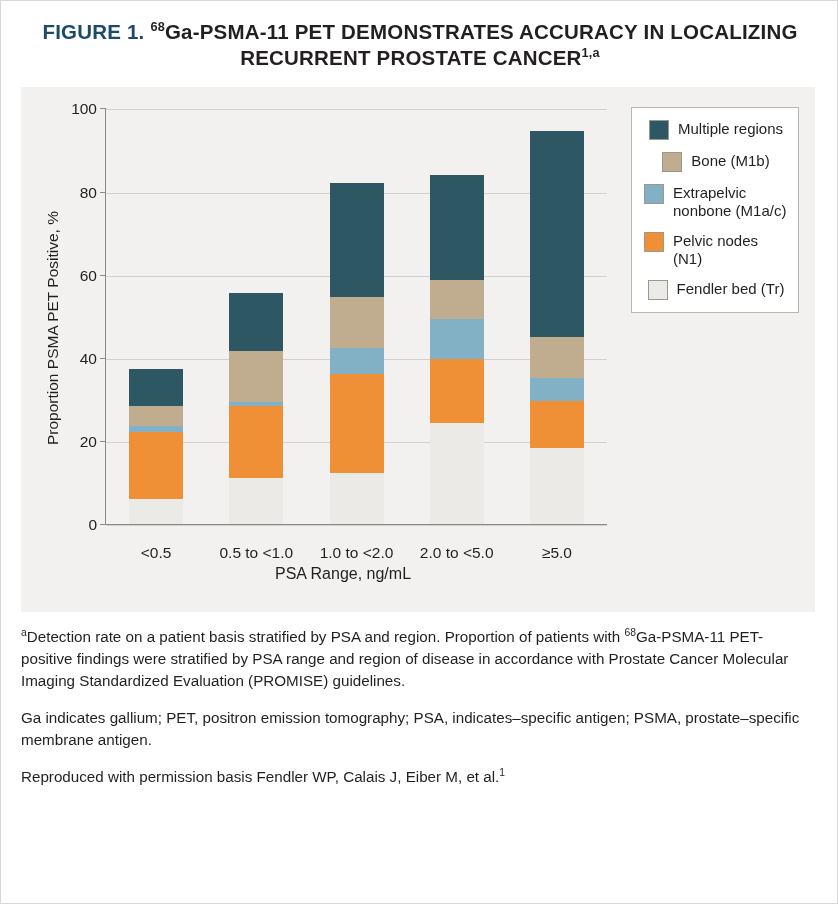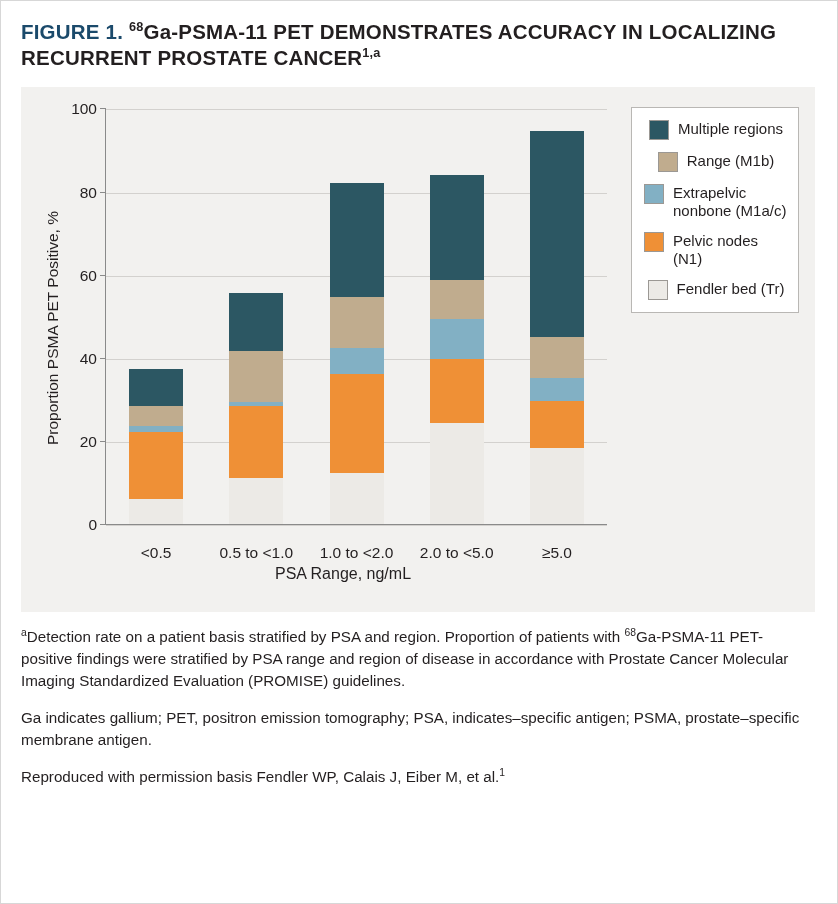--- a/index.html
+++ b/index.html
@@ -23,20 +23,21 @@
     padding: 16px 18px;
   }
   
   .fig-title {
     font-size: 20.5px;
     font-weight: bold;
     letter-spacing: 0.2px;
     line-height: 1.28;
     color: #1b4a6b;
     margin: 2px 0 0 2px;
+    text-align: center;
   }
   .fig-title .lead {
     color: #1b4a6b;
   }
   .fig-title .rest {
     color: #231f20;
   }
   .fig-title sup {
     font-size: 0.62em;
     vertical-align: super;
@@ -276,21 +277,21 @@
           </div>
       </div>
 
       <div class="legend" id="legend">
           <div class="legend-item">
             <span class="swatch" style="background: rgb(44, 87, 99);"></span>
             <span class="legend-label">Multiple regions</span>
           </div>
           <div class="legend-item">
             <span class="swatch" style="background: rgb(192, 172, 142);"></span>
-            <span class="legend-label">Range (M1b)</span>
+            <span class="legend-label">Bone (M1b)</span>
           </div>
           <div class="legend-item">
             <span class="swatch" style="background: rgb(130, 176, 196);"></span>
             <span class="legend-label">Extrapelvic nonbone (M1a/c)</span>
           </div>
           <div class="legend-item">
             <span class="swatch" style="background: rgb(239, 144, 54);"></span>
             <span class="legend-label">Pelvic nodes (N1)</span>
           </div>
           <div class="legend-item">

